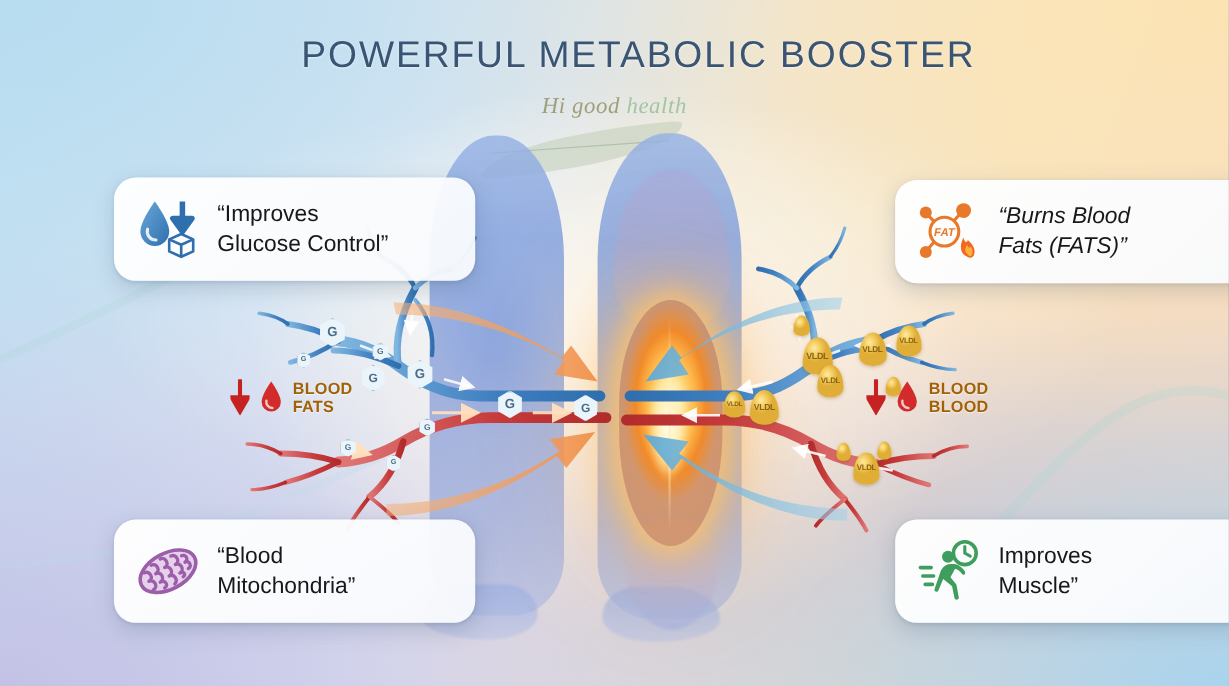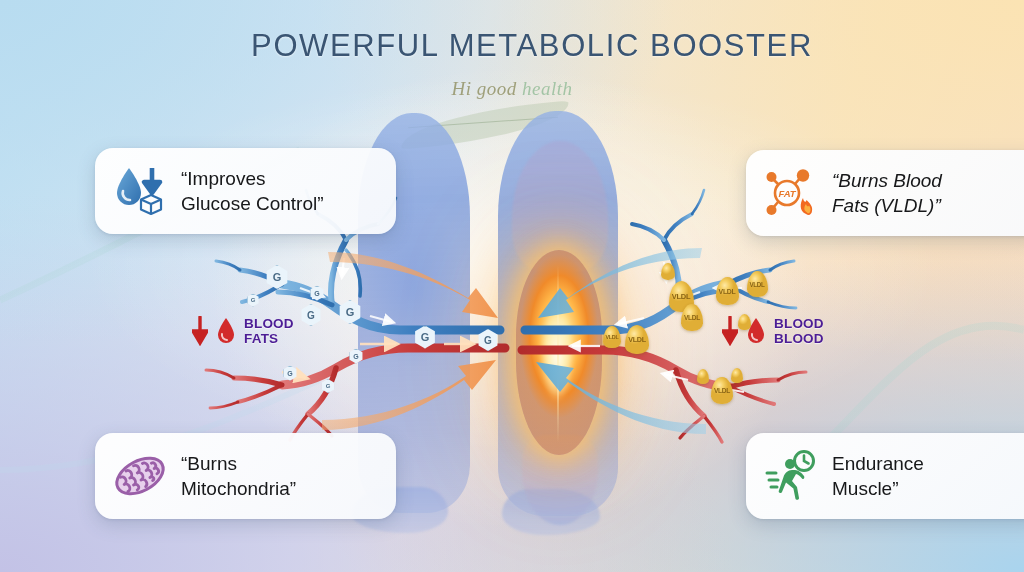--- a/index.html
+++ b/index.html
@@ -190,21 +190,21 @@
   .side-label {
     position: absolute;
     display: flex;
     align-items: center;
     gap: 7px;
   }
   .side-label .lbl-text {
     font-size: 13.5px;
     font-weight: 700;
     line-height: 15px;
-    color: #4c1d95;
+    color: #a16207;
     letter-spacing: 0.2px;
     text-shadow: 0 1px 1px rgba(255,255,255,0.7);
   }
 
   
   .card {
     position: absolute;
     display: flex;
     align-items: center;
     gap: 14px;
@@ -472,55 +472,55 @@
         </g>
         <circle cx="7.5" cy="11" r="5" fill="#e8792b"></circle>
         <circle cx="39" cy="9.5" r="6.2" fill="#e8792b"></circle>
         <circle cx="7.5" cy="44" r="5" fill="#e8792b"></circle>
         <text x="23" y="31" text-anchor="middle" font-family="Liberation Sans, sans-serif" font-size="9.5" font-weight="700" fill="#e8792b">FAT</text>
         <path d="M42,48 C35,45 36,37 39,32 C39.5,36 42,37 42.5,34 C46,37 49,41 48,45 C47.5,48.5 45,50 42,48 Z" fill="#f26a21"></path>
         <path d="M42.5,46 C39.5,44.5 40,40.5 42,38 C42.5,40.5 44.5,41 45,39.5 C46.5,41.5 47,44 46,46 C45.3,47.6 44,48 42.5,46 Z" fill="#fbb040"></path>
       </svg>
     </div>
     <div class="card-text">“Burns Blood
-Fats (VLDL)”</div>
+Fats (FATS)”</div>
   </div>
 
   <div class="card card-bl">
     <div class="card-icon">
       <svg width="54" height="54" viewBox="0 0 54 54">
         <g transform="rotate(-28 27 27)">
           <ellipse cx="27" cy="27" rx="25" ry="15" fill="#e7d0ec" stroke="#9a5fa8" stroke-width="3"></ellipse>
           <g stroke="#9a5fa8" stroke-width="2.8" fill="none" stroke-linecap="round" stroke-linejoin="round">
             <path d="M9,19 C14,19 14,27 9,27 C14,27 14,35 9,35"></path>
             <path d="M17,16 C22,16 22,24 17,24 C22,24 22,32 17,32 C22,32 22,38 18,38"></path>
             <path d="M26,15 C31,15 31,23 26,23 C31,23 31,31 26,31 C31,31 31,38 27,39"></path>
             <path d="M35,17 C40,17 40,25 35,25 C40,25 40,33 35,33 C39,33 39,37 36,37"></path>
             <path d="M43,21 C47,21 47,27 43,27 C47,27 47,33 43,33"></path>
           </g>
         </g>
       </svg>
     </div>
-    <div class="card-text">“Burns
+    <div class="card-text">“Blood
 Mitochondria”</div>
   </div>
 
   <div class="card card-br">
     <div class="card-icon">
       <svg width="54" height="54" viewBox="0 0 54 54">
         <g fill="#3f9e5e">
           <circle cx="26" cy="15" r="5"></circle>
           <path d="M31,21 C34,21 38,24 40,27 C41,29 39.5,31 38,29.5 C36,27 34,25.5 32,25 L28,32 L33,38 L35,49 C35.3,51 32,51.6 31.4,49.4 L29.4,39.5 L22,33.5 L18,43 C17.2,45 14,44 14.8,41.8 L19.5,28 C20.8,24.2 24,21 28,21 Z"></path>
         </g>
         <g stroke="#3f9e5e" stroke-width="3" stroke-linecap="round">
           <path d="M12,24 L3,24 M14,31 L5,31 M13,38 L7,38"></path>
         </g>
         <g>
           <circle cx="40" cy="12" r="9.5" fill="none" stroke="#3f9e5e" stroke-width="3"></circle>
           <path d="M40,6.5 L40,12 L44.5,14.5" stroke="#3f9e5e" stroke-width="2.6" fill="none" stroke-linecap="round"></path>
         </g>
       </svg>
     </div>
-    <div class="card-text">Endurance
+    <div class="card-text">Improves
 Muscle”</div>
   </div>
 
 </div>
 
 </body></html>

